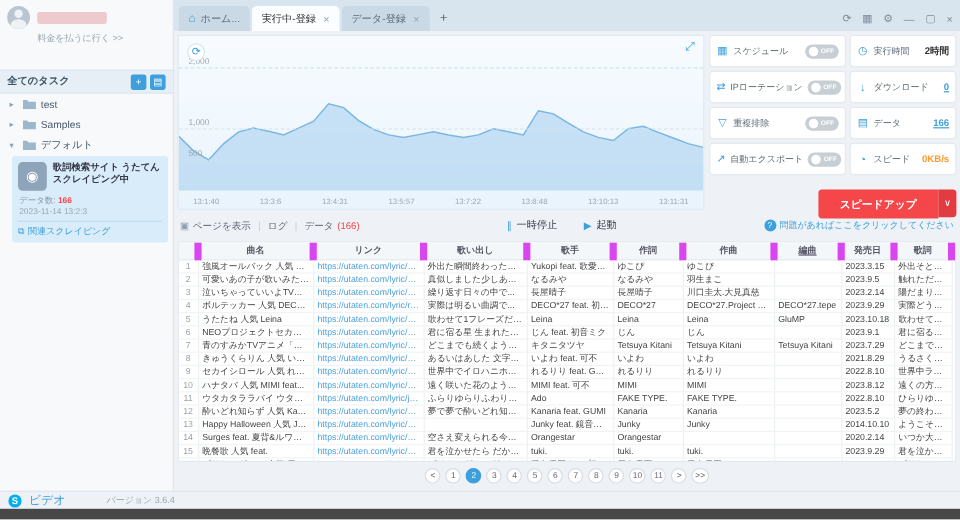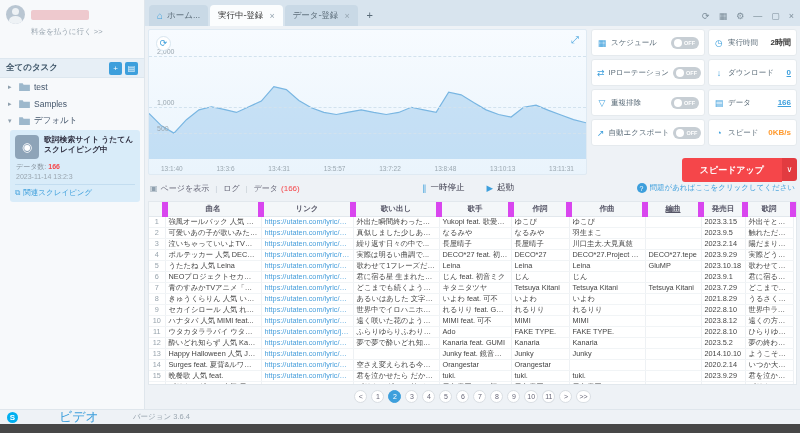--- a/index.html
+++ b/index.html
@@ -96,21 +96,21 @@
   td.linkcell { color: #4aa0dc; }
 
   
   .pagination { height: 19px; display: flex; align-items: center; justify-content: center; gap: 4px; margin-top: 2px; }
   .pg { min-width: 13px; height: 13px; border-radius: 50%; background: #fff; border: 1px solid #d9dee3; color: #667; font-size: 7px; display: flex; align-items: center; justify-content: center; cursor: pointer; padding: 0 2px; }
   .pg.active { background: #3d9fdc; border-color: #3d9fdc; color: #fff; }
 
   
   .statusbar { height: 15px; background: #eef2f6; border-top: 1px solid #dfe6ec; display: flex; align-items: center; padding: 0 7px; gap: 6px; }
   .skype { width: 11px; height: 11px; border-radius: 50%; background: #00aff0; color: #fff; font-size: 8px; font-weight: bold; display: flex; align-items: center; justify-content: center; cursor: pointer; }
-  .video-link { color: #3d9fdc; font-size: 13px; cursor: pointer; margin-left: 35px; }
+  .video-link { color: #3d9fdc; font-size: 10px; cursor: pointer; }
   .version { color: #9aa6b0; font-size: 7.5px; margin-left: 28px; }
   .taskbar { height: 9px; background: #474747; }
 </style>
 </head>
 <body>
 
 <div class="app">
   <div class="main">
 
     <aside class="sidebar">

